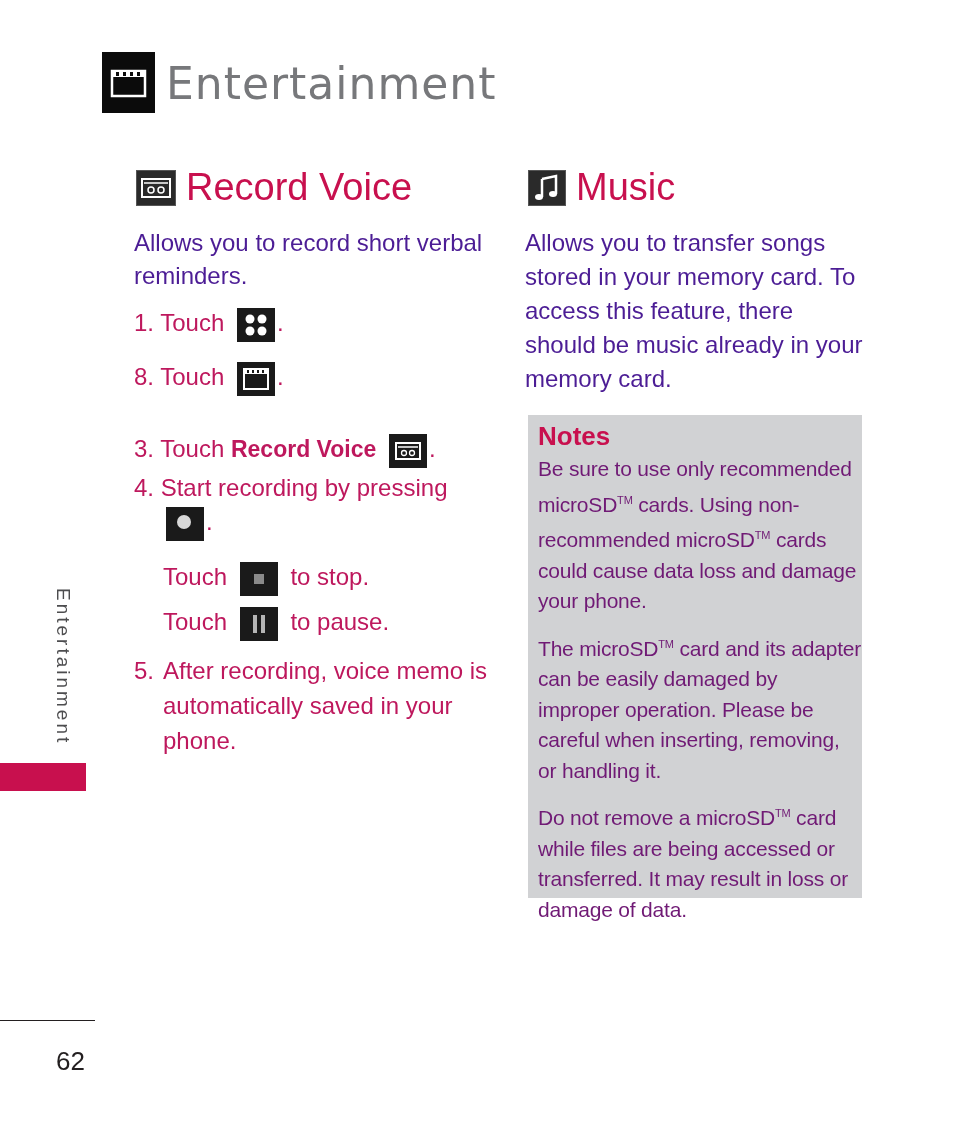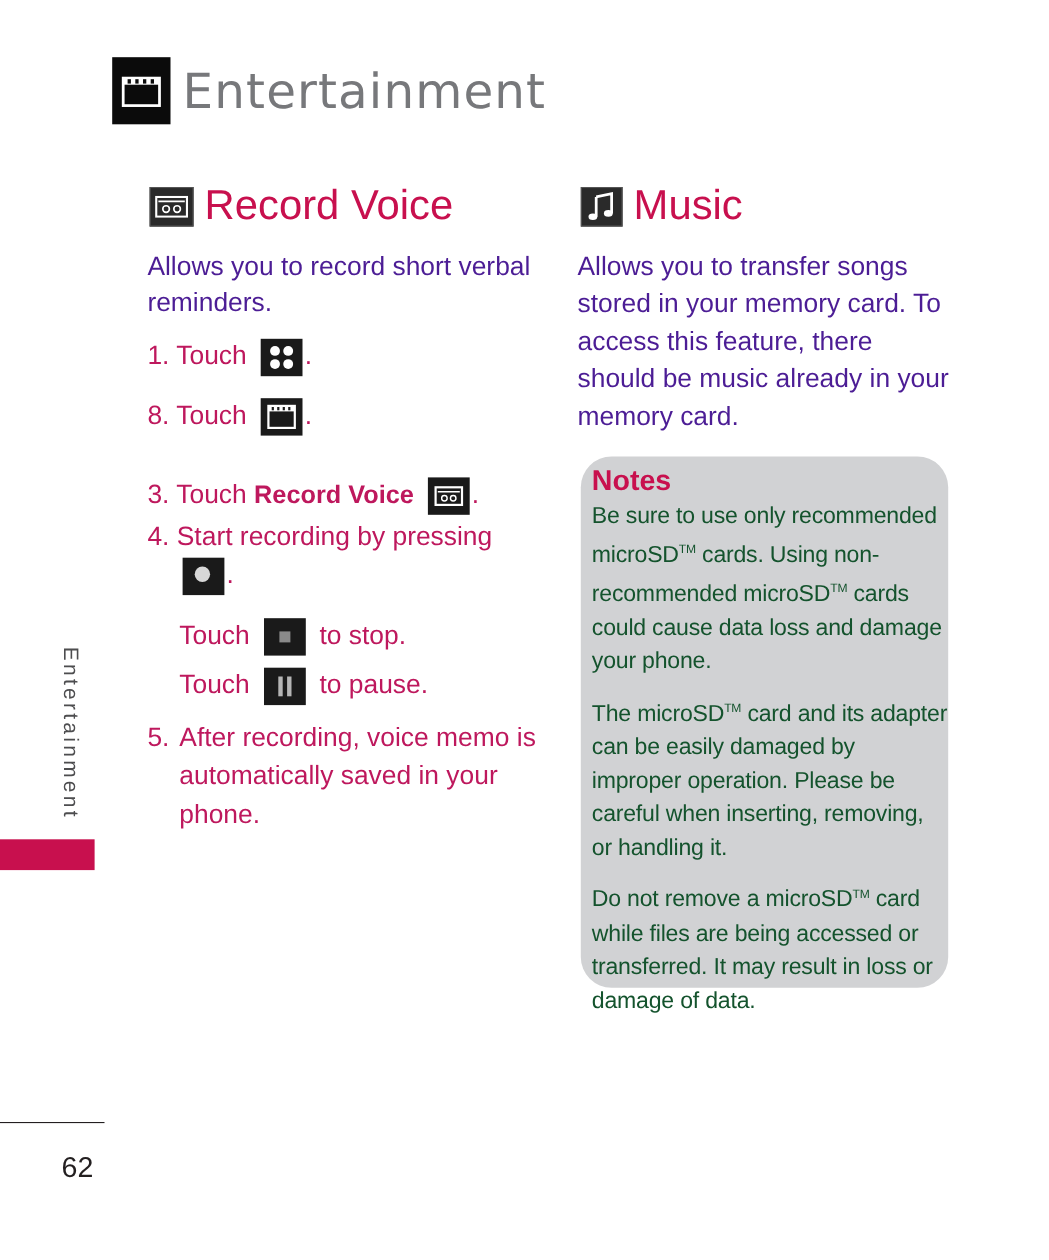--- a/index.html
+++ b/index.html
@@ -21,23 +21,23 @@
   .sec-head .big-ico { width: 40px; height: 36px; background: #2a2a2a; margin-right: 10px; border: 1px solid #555; box-sizing: border-box; display:flex; align-items:center; justify-content:center; }
   #rv-head { left: 136px; top: 166px; }
   #mu-head { left: 528px; top: 166px; }
   .body-txt { font-size: 24px; line-height: 33px; color: #4c1d95; }
   #rv-intro { left: 134px; top: 226px; width: 360px; }
   #mu-intro { left: 525px; top: 226px; width: 340px; line-height: 34px; }
   .step { font-size: 24px; color: #be185d; }
   .step .ico { width: 38px; height: 34px; margin: 0 2px 0 6px; }
   .bold { font-weight: bold; font-size: 23px; }
   
-  #notes { left: 528px; top: 415px; width: 334px; height: 483px; background: #d1d2d4; box-sizing: border-box; padding: 6px 0 0 10px; border-radius: 28px; }
+  #notes { left: 528px; top: 415px; width: 334px; height: 483px; background: #d1d2d4; box-sizing: border-box; padding: 6px 0 0 10px; }
   #notes-title { font-size: 26px; font-weight: bold; color: #c8104e; margin-bottom: 2px; }
-  .note-p { font-size: 21px; line-height: 30.5px; color: #14532d; margin: 0 0 12px 0; letter-spacing: -0.2px; }
+  .note-p { font-size: 21px; line-height: 30.5px; color: #701a75; margin: 0 0 12px 0; letter-spacing: -0.2px; }
   sup { font-size: 11px; }
   
   #side-text { left: 52px; top: 588px; writing-mode: vertical-rl; font-size: 19px; letter-spacing: 3px; color: #4d4d4f; }
   #side-bar { left: 0; top: 763px; width: 86px; height: 28px; background: #c8104e; }
   #foot-rule { left: 0; top: 1020px; width: 95px; height: 1px; background: #231f20; }
   #page-num { left: 56px; top: 1046px; font-size: 26px; color: #231f20; }
 </style>
 </head>
 <body>
 

